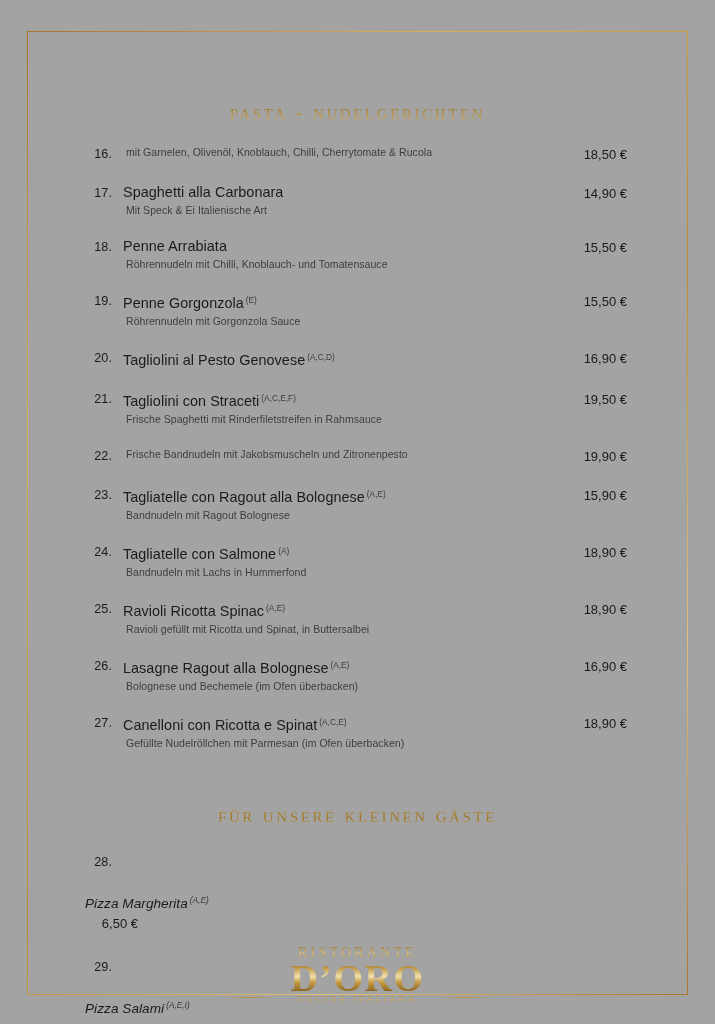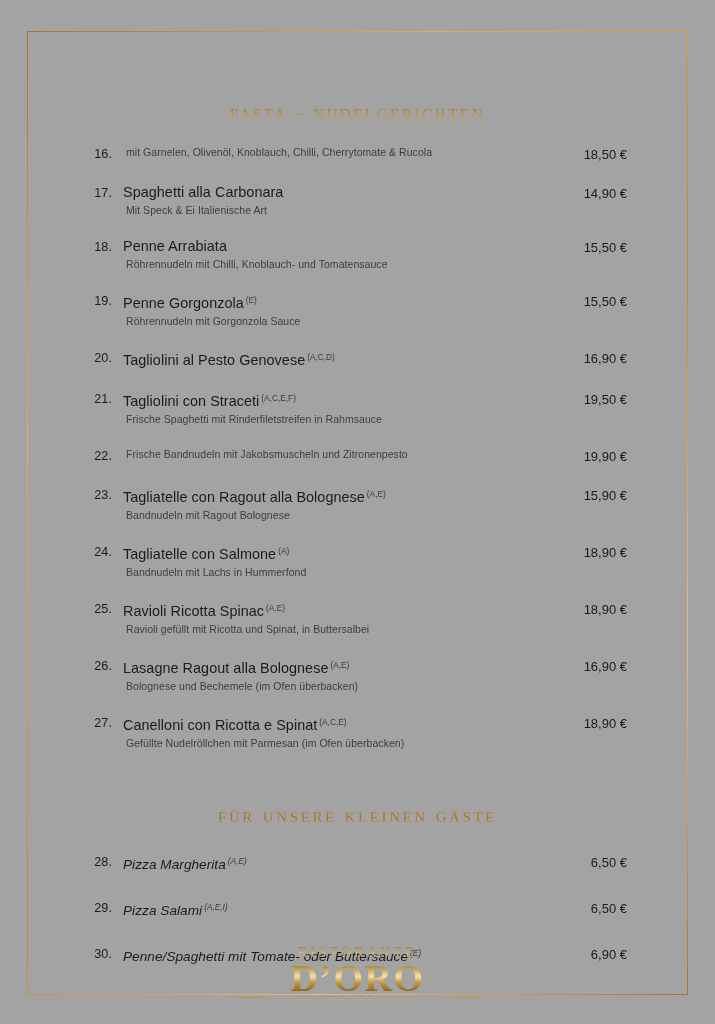--- a/index.html
+++ b/index.html
@@ -110,21 +110,21 @@
     width: 64px;
     text-align: right;
     font-size: 13px;
     color: #1b1b1b;
     line-height: 19px;
     padding-top: 1px;
     white-space: nowrap;
   }
 
   
-  .item.kids { margin-top: 24px; }
+  .item.kids { margin-top: 24px; flex-direction: column; }
   .item.kids .name { font-size: 13.6px; font-style: italic; }
 
   
   .footer {
     position: absolute;
     left: 0;
     right: 0;
     bottom: 18px;
     text-align: center;
   }

